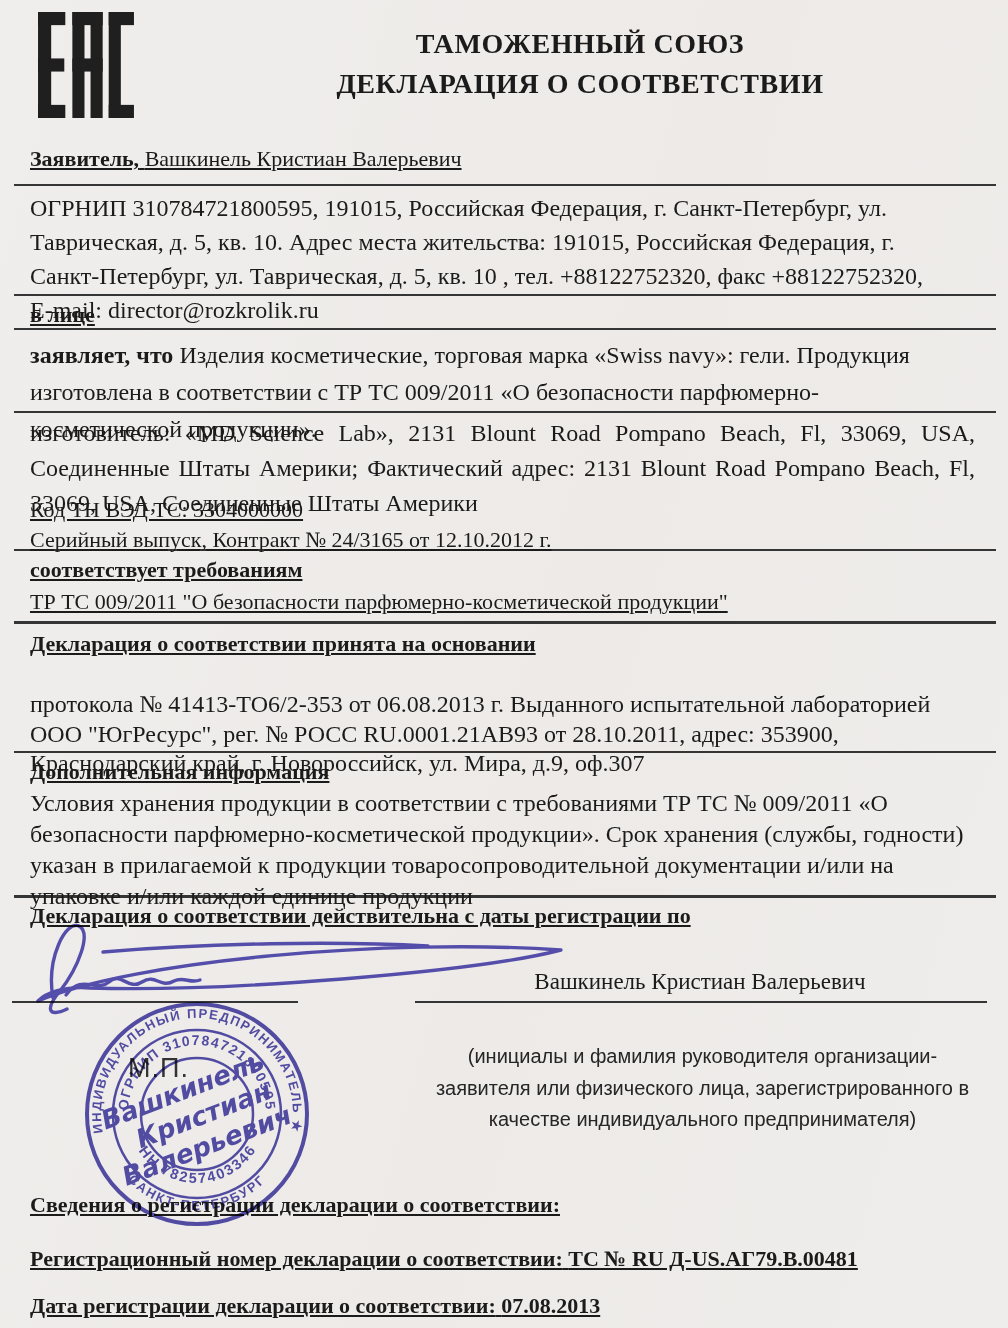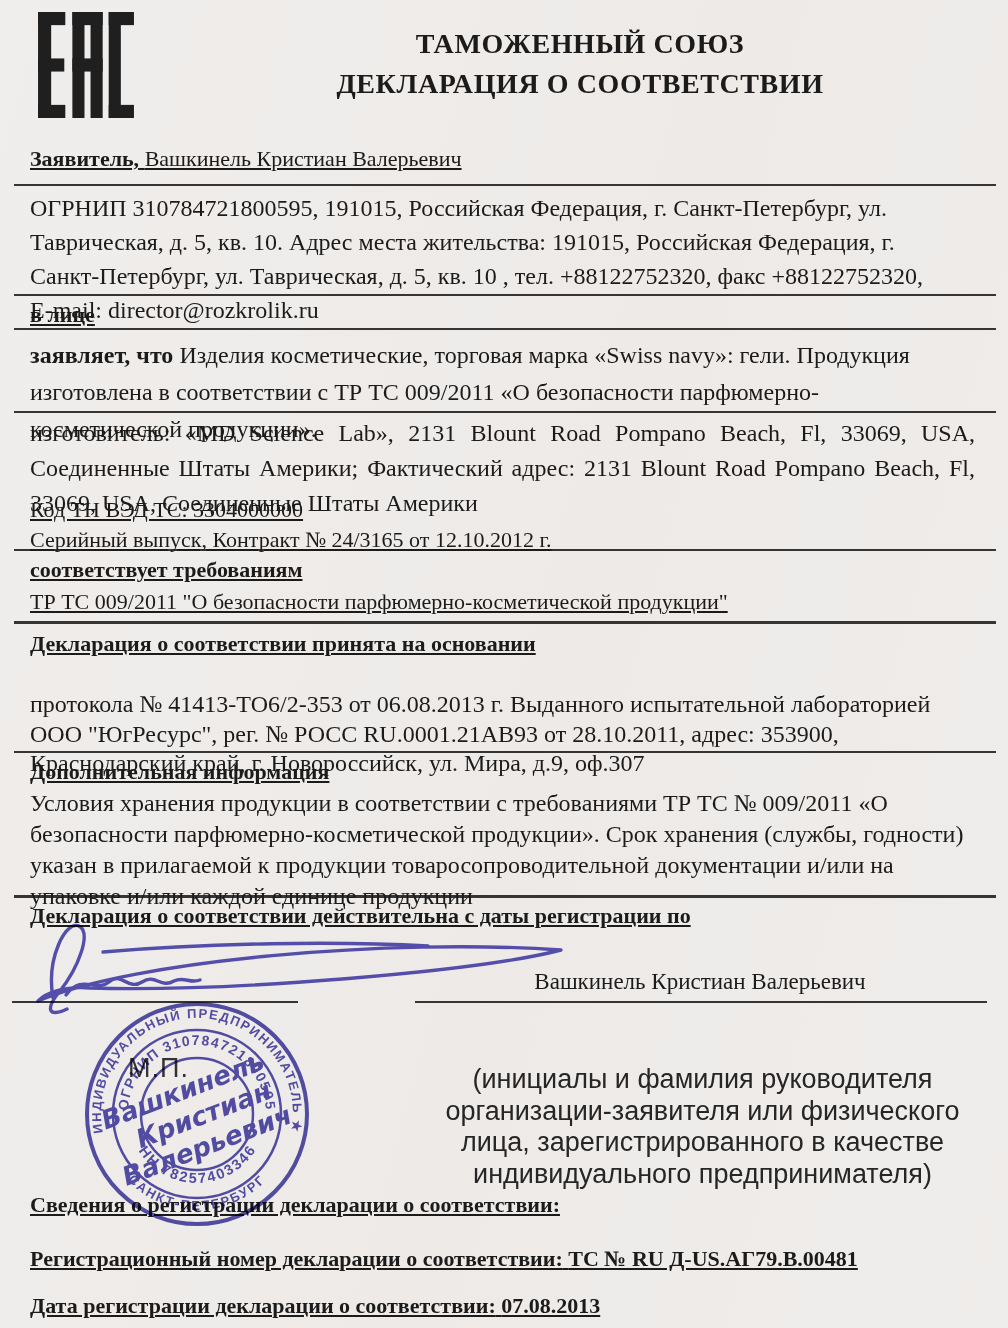--- a/index.html
+++ b/index.html
@@ -16,22 +16,22 @@
   .para{position:absolute;left:30px;font-size:24px;}
   .hr{position:absolute;left:14px;width:982px;height:2px;background:var(--ink);opacity:.88;}
   .hr.short-l{left:12px;width:286px;}
   .hr.short-r{left:415px;width:572px;}
   .hr.thick{height:3px;}
   .title{position:absolute;left:150px;top:24px;width:860px;text-align:center;
          font-weight:bold;font-size:28px;line-height:40px;letter-spacing:.6px;}
   .sans{font-family:"Liberation Sans",sans-serif;}
   .caption-l{position:absolute;left:12px;top:1007px;width:286px;text-align:center;
              font-size:20px;color:#2a2a2a;}
-  .caption-r{position:absolute;left:430px;top:1064px;width:545px;text-align:center;
-             font-size:27px;line-height:31.5px;color:#262626;}
+  .caption-r{position:absolute;left:430px;top:1041px;width:545px;text-align:center;
+             font-size:20px;line-height:31.5px;color:#262626;}
   .head-name{position:absolute;left:420px;top:969px;width:560px;text-align:center;font-size:23px;}
   .mp{position:absolute;left:128px;top:1053px;font-size:27px;letter-spacing:1px;color:#333;}
   .stamp{position:absolute;left:80px;top:997px;width:234px;height:234px;
          color:var(--stamp_ink);opacity:.88;mix-blend-mode:multiply;z-index:4;}
   .stamp text{fill:currentColor;}
   .signature{position:absolute;left:8px;top:912px;width:580px;height:115px;
              color:var(--signature_ink);opacity:.92;mix-blend-mode:multiply;z-index:5;}
   .eac{position:absolute;left:38px;top:12px;width:96px;height:106px;}
   .justify{text-align:justify;}
 </style>

